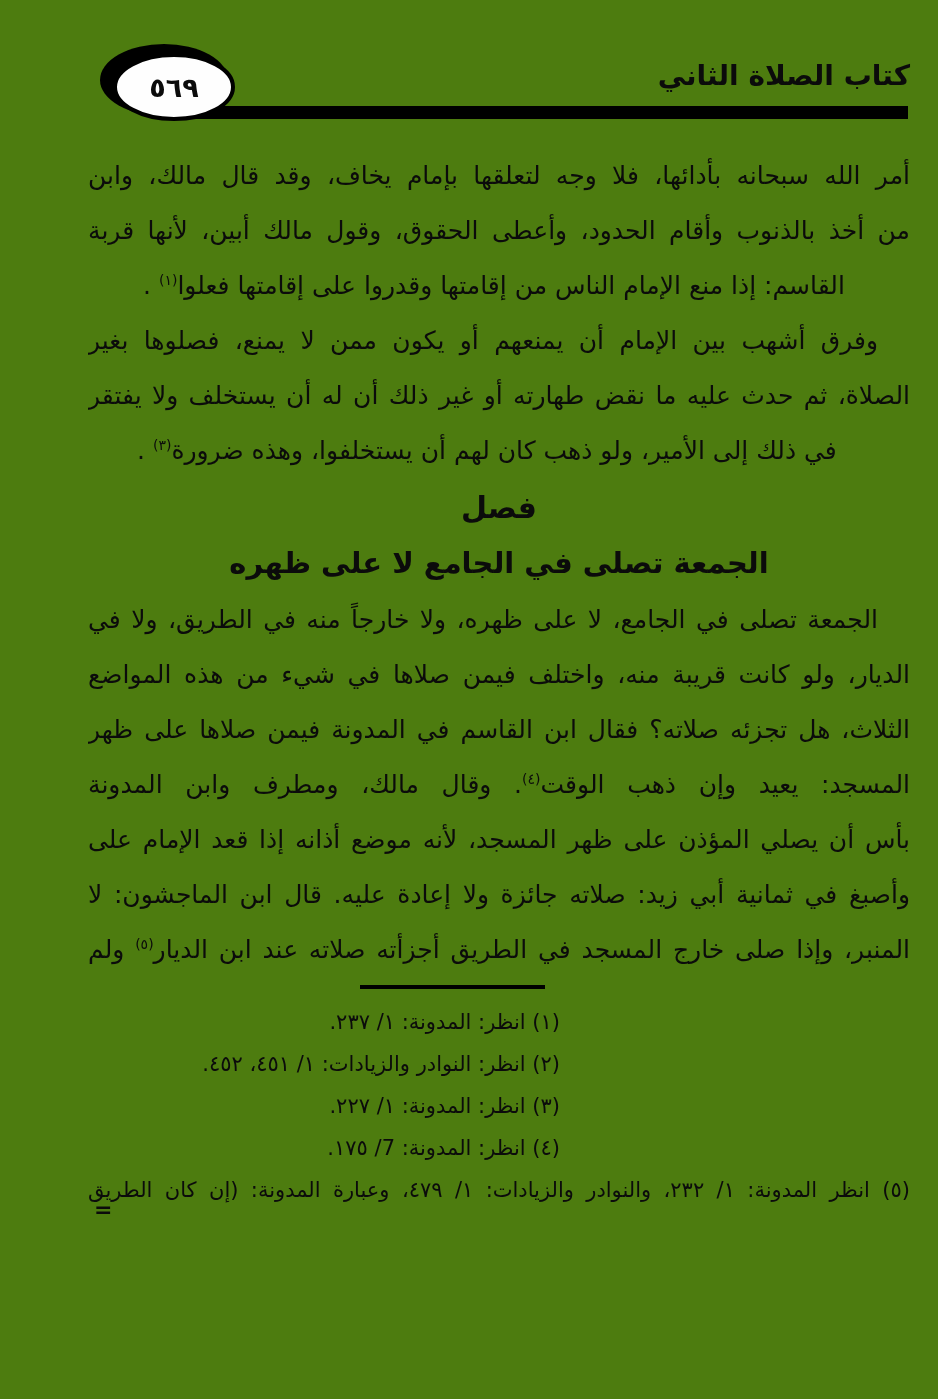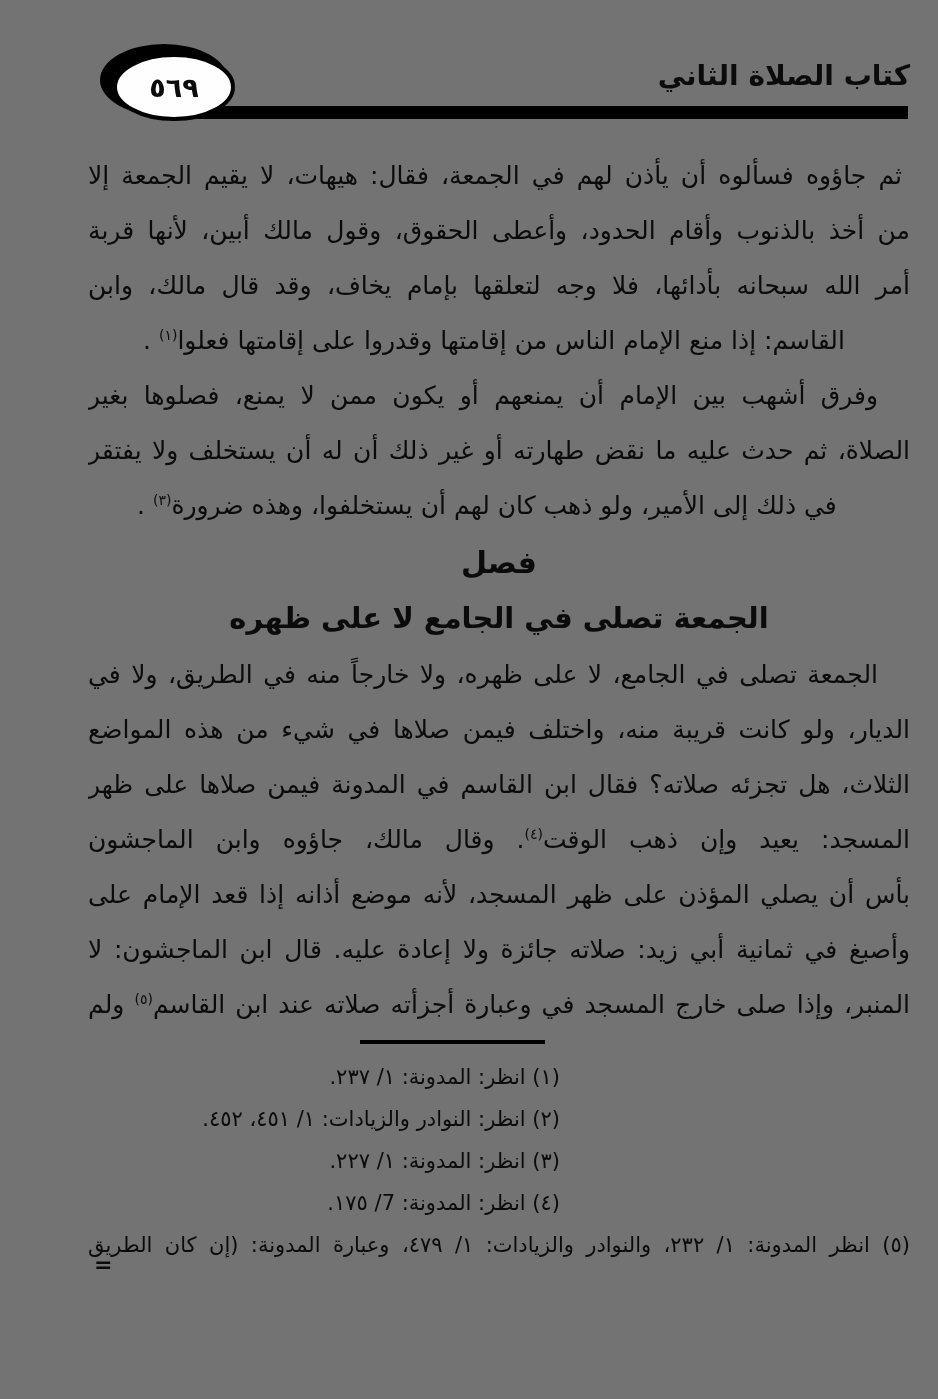--- a/index.html
+++ b/index.html
@@ -1,19 +1,19 @@
 <!DOCTYPE html>
 <html lang="ar" dir="rtl"><head>
 <meta charset="utf-8">
 <style>
   * { margin:0; padding:0; box-sizing:border-box; }
   html, body { background:#ffffff; }
   .page {
     position:relative; width:938px; height:1399px; overflow:hidden;
-    background:#737373; color:#0b0b0b;
+    background:#4d7c0f; color:#0b0b0b;
     font-family:"DejaVu Sans", sans-serif; direction:rtl;
   }
   
   .header { position:relative; height:140px; }
   .rule { position:absolute; left:250px; right:30px; top:106px; height:13px; background:#000; }
   .oval { position:absolute; left:86px; top:42px; width:170px; height:86px; }
   .pagenum {
     position:absolute; left:112px; top:70px; width:124px; height:36px;
     text-align:center; font-size:27px; line-height:36px; letter-spacing:3px; font-weight:bold;
   }
@@ -52,39 +52,38 @@
     <svg class="oval" viewBox="0 0 170 86" xmlns="http://www.w3.org/2000/svg" aria-hidden="true">
       <ellipse cx="78" cy="38" rx="64" ry="36" fill="#000"></ellipse>
       <polygon points="112,64 170,64 170,77 108,77" fill="#000"></polygon>
       <ellipse cx="88" cy="45" rx="59" ry="32" fill="#fefefe" stroke="#000" stroke-width="4"></ellipse>
     </svg>
     <span class="pagenum">٥٦٩</span>
     <h1 class="title">كتاب الصلاة الثاني</h1>
   </header>
 
   <main class="content">
-    <p class="ln indent-sm">ثم جاؤوه فسألوه أن يأذن لهم في الجمعة، فقال: هيهات، لا يقيم الجمعة إلا</p>
+    <p class="ln">أمر الله سبحانه بأدائها، فلا وجه لتعلقها بإمام يخاف، وقد قال مالك، وابن</p>
     <p class="ln">من أخذ بالذنوب وأقام الحدود، وأعطى الحقوق، وقول مالك أبين، لأنها قربة</p>
-    <p class="ln">أمر الله سبحانه بأدائها، فلا وجه لتعلقها بإمام يخاف، وقد قال مالك، وابن</p>
     <p class="ln short-1"><span>القاسم: إذا منع الإمام الناس من إقامتها وقدروا على إقامتها فعلوا</span><sup class="fnref">(١)</sup><span> .</span></p>
 
     <p class="ln indent">وفرق أشهب بين الإمام أن يمنعهم أو يكون ممن لا يمنع، فصلوها بغير</p>
     <p class="ln">الصلاة، ثم حدث عليه ما نقض طهارته أو غير ذلك أن له أن يستخلف ولا يفتقر</p>
     <p class="ln short-2"><span>في ذلك إلى الأمير، ولو ذهب كان لهم أن يستخلفوا، وهذه ضرورة</span><sup class="fnref">(٣)</sup><span> .</span></p>
 
     <h2 class="kicker">فصل</h2>
     <h3 class="sec-title">الجمعة تصلى في الجامع لا على ظهره</h3>
 
     <p class="ln indent">الجمعة تصلى في الجامع، لا على ظهره، ولا خارجاً منه في الطريق، ولا في</p>
     <p class="ln">الديار، ولو كانت قريبة منه، واختلف فيمن صلاها في شيء من هذه المواضع</p>
     <p class="ln">الثلاث، هل تجزئه صلاته؟ فقال ابن القاسم في المدونة فيمن صلاها على ظهر</p>
-    <p class="ln"><span>المسجد: يعيد وإن ذهب الوقت</span><sup class="fnref">(٤)</sup><span>. وقال مالك، جاؤوه وابن الماجشون</span></p>
+    <p class="ln"><span>المسجد: يعيد وإن ذهب الوقت</span><sup class="fnref">(٤)</sup><span>. وقال مالك، ومطرف وابن المدونة</span></p>
     <p class="ln">بأس أن يصلي المؤذن على ظهر المسجد، لأنه موضع أذانه إذا قعد الإمام على</p>
     <p class="ln">وأصبغ في ثمانية أبي زيد: صلاته جائزة ولا إعادة عليه. قال ابن الماجشون: لا</p>
-    <p class="ln"><span>المنبر، وإذا صلى خارج المسجد في وعبارة أجزأته صلاته عند ابن القاسم</span><sup class="fnref">(٥)</sup><span> ولم</span></p>
+    <p class="ln"><span>المنبر، وإذا صلى خارج المسجد في الطريق أجزأته صلاته عند ابن الديار</span><sup class="fnref">(٥)</sup><span> ولم</span></p>
   </main>
 
   <footer class="footnotes">
     <div class="fn-sep"></div>
     <p class="fn fn-short">(١) انظر: المدونة: ١/ ٢٣٧.</p>
     <p class="fn fn-short">(٢) انظر: النوادر والزيادات: ١/ ٤٥١، ٤٥٢.</p>
     <p class="fn fn-short">(٣) انظر: المدونة: ١/ ٢٢٧.</p>
     <p class="fn fn-short">(٤) انظر: المدونة: 7/ ١٧٥.</p>
     <p class="fn fn-full">(٥) انظر المدونة: ١/ ٢٣٢، والنوادر والزيادات: ١/ ٤٧٩، وعبارة المدونة: (إن كان الطريق</p>
     <p class="fn-cont">=</p>

